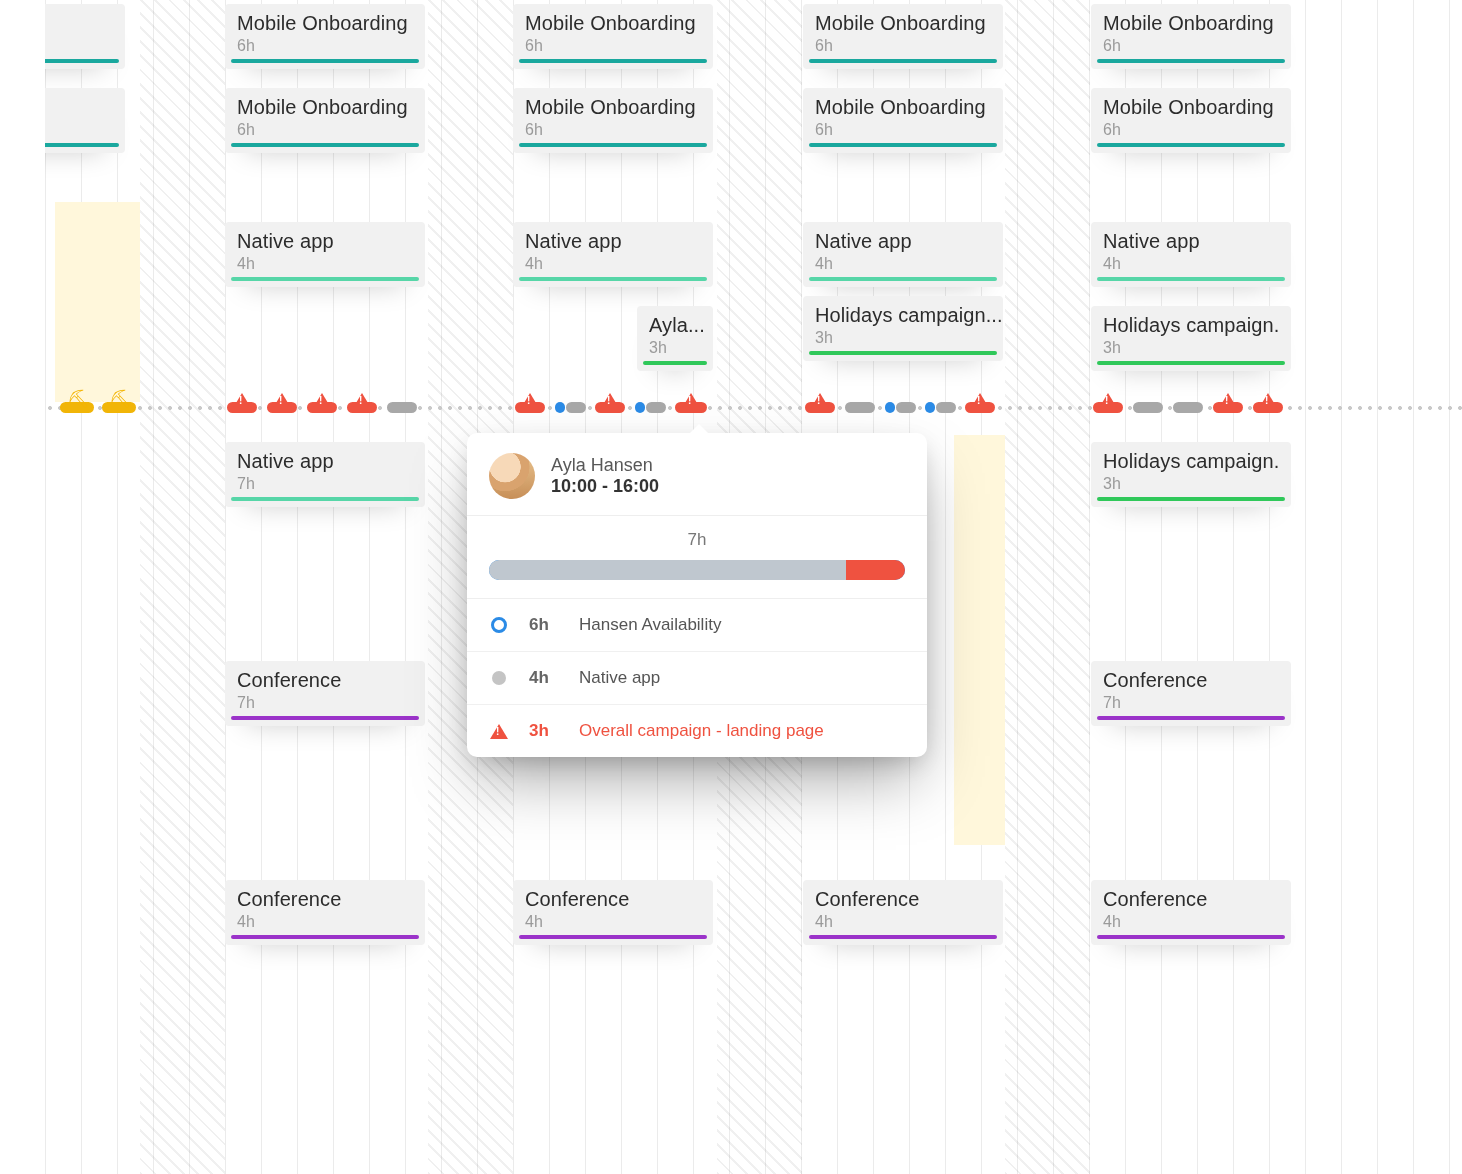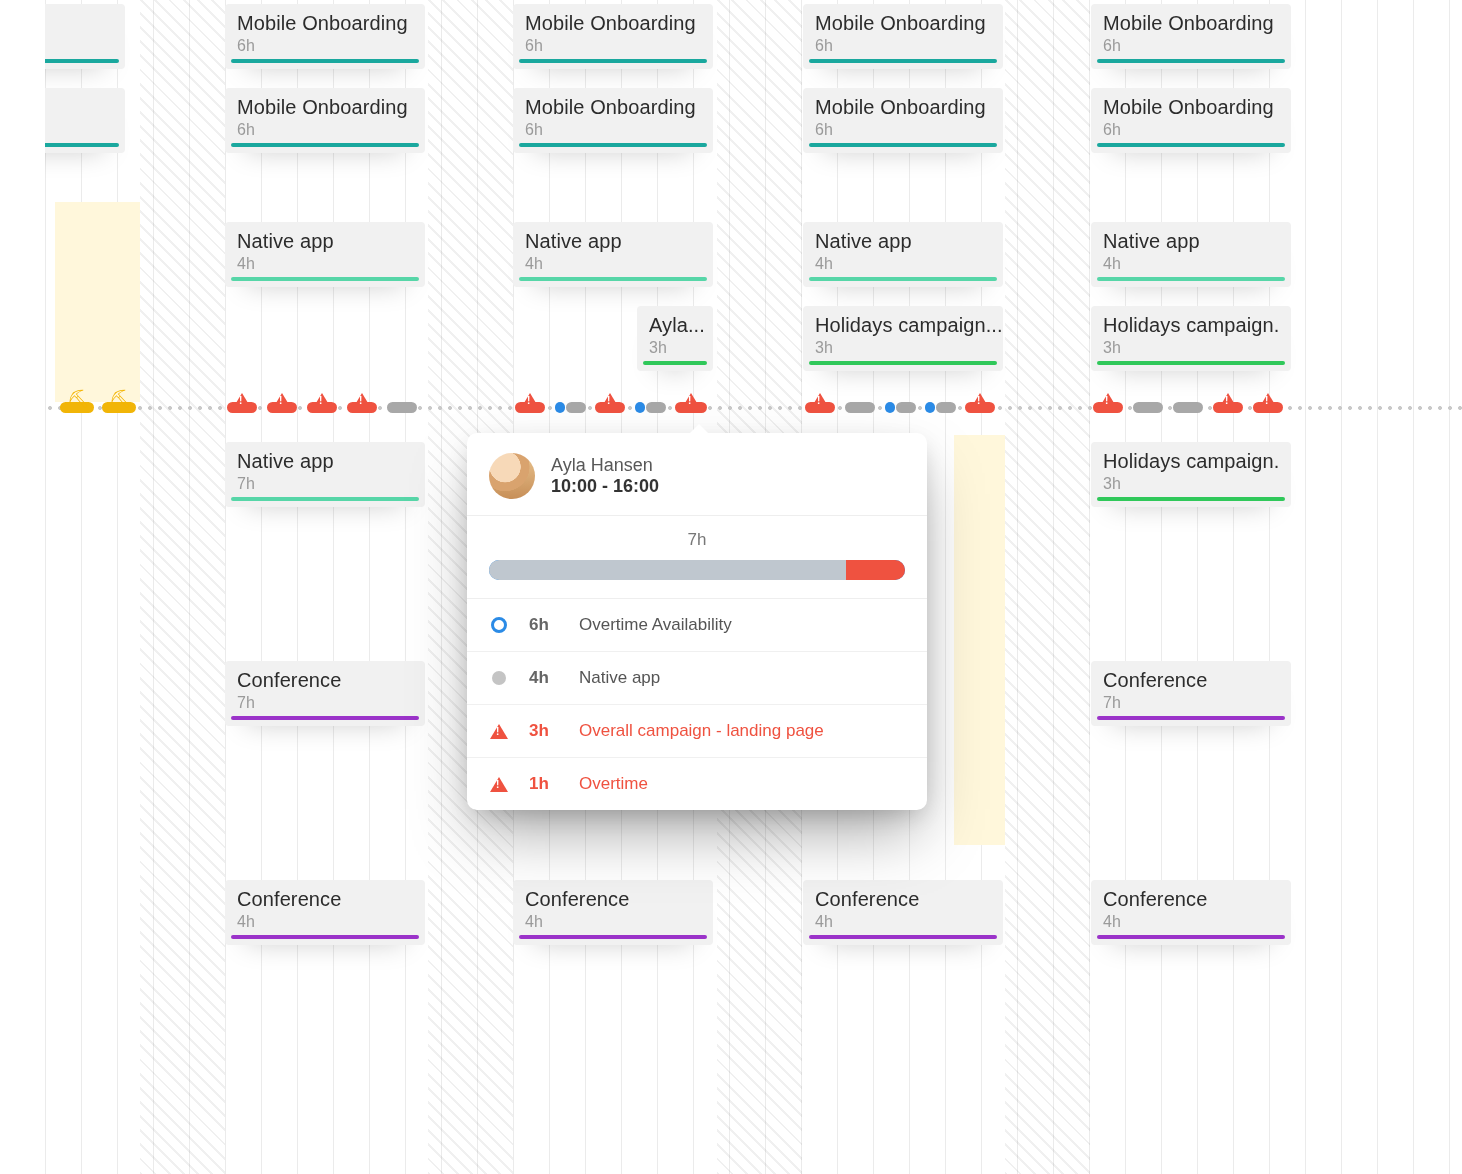--- a/index.html
+++ b/index.html
@@ -249,21 +249,21 @@
       <div class="card" style="left: 758px; top: 88px; width: 200px;">
         <div class="title">Mobile Onboarding</div>
         <div class="dur">6h</div>
         <div class="bar" style="background: rgb(26, 168, 158);"></div>
       </div>
       <div class="card" style="left: 758px; top: 222px; width: 200px;">
         <div class="title">Native app</div>
         <div class="dur">4h</div>
         <div class="bar" style="background: rgb(87, 214, 168);"></div>
       </div>
-      <div class="card" style="left: 758px; top: 306px; width: 200px;">
+      <div class="card" style="left: 758px; top: 296px; width: 200px;">
         <div class="title">Holidays campaign...</div>
         <div class="dur">3h</div>
         <div class="bar" style="background: rgb(48, 200, 90);"></div>
       </div>
       <div class="card" style="left: 758px; top: 880px; width: 200px;">
         <div class="title">Conference</div>
         <div class="dur">4h</div>
         <div class="bar" style="background: rgb(155, 51, 201);"></div>
       </div>
       <div class="card" style="left: 1046px; top: 4px; width: 200px;">
@@ -375,38 +375,31 @@
           <div class="seg" style="flex: 6 1 0%; background: rgb(191, 199, 207);"></div>
           <div class="seg" style="flex: 1 1 0%; background: rgb(239, 82, 64);"></div>
         </div>
     </div>
     <div id="poprows">
         <div class="pop-row">
           <div class="ico">
             <div class="ring"></div>
           </div>
           <div class="hrs">6h</div>
-          <div class="lbl">Overtime Availability</div>
+          <div class="lbl">Hansen Availability</div>
         </div>
         <div class="pop-row">
           <div class="ico">
             <div class="dot"></div>
           </div>
           <div class="hrs">4h</div>
           <div class="lbl">Native app</div>
         </div>
         <div class="pop-row warn">
           <div class="ico">
             <div class="tri"></div>
           </div>
           <div class="hrs">3h</div>
           <div class="lbl">Overall campaign - landing page</div>
         </div>
-        <div class="pop-row warn">
-          <div class="ico">
-            <div class="tri"></div>
-          </div>
-          <div class="hrs">1h</div>
-          <div class="lbl">Overtime</div>
-        </div>
       </div>
   </div>
 </div>
 
 </body></html>

